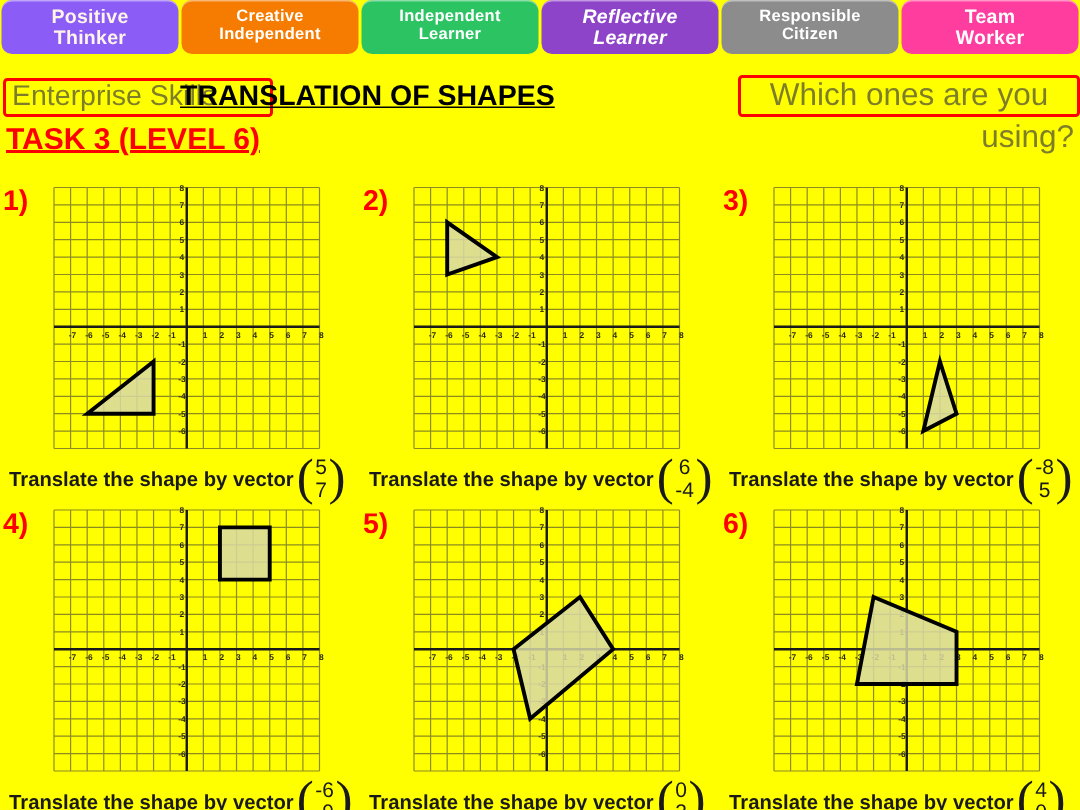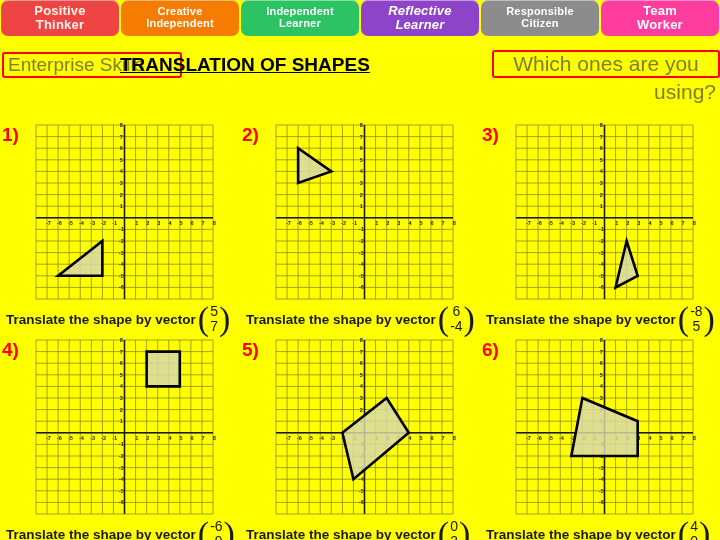--- a/index.html
+++ b/index.html
@@ -152,21 +152,21 @@
     font-weight: normal;
     line-height: 1.06;
     color: #1a1a1a;
     padding: 0 1px;
   }
 </style>
 </head>
 <body>
 
 <div id="skill-bar">
-    <div class="skill-tab" style="background: #ef4444; color: rgb(255, 244, 232); font-size: 13px;">
+    <div class="skill-tab" style="background: #8b5cf6; color: rgb(255, 244, 232); font-size: 13px;">
       <span class="l1">Positive</span>
       <span class="l2">Thinker</span>
     </div>
     <div class="skill-tab" style="background: rgb(245, 124, 0); color: rgb(255, 255, 255); font-size: 11px;">
       <span class="l1">Creative</span>
       <span class="l2">Independent</span>
     </div>
     <div class="skill-tab" style="background: rgb(44, 196, 99); color: rgb(255, 255, 255); font-size: 11px;">
       <span class="l1">Independent</span>
       <span class="l2">Learner</span>
@@ -187,20 +187,21 @@
 
 <div id="title-band">
   <div class="redbox" id="enterprise-skills-box">
     <span id="enterprise-skills-label">Enterprise Skills</span>
   </div>
   <div id="main-heading">TRANSLATION OF SHAPES</div>
   <div class="redbox" id="which-ones-box">
     <span id="which-ones-line1">Which ones are you</span>
   </div>
   <div id="which-ones-line2">using?</div>
+  <div id="task-label">TASK 3 (LEVEL 6)</div>
 </div>
 
 <div id="questions">
     <div class="question" style="left: 0px; top: 0px;">
       <div class="q-number">1)</div>
       <div class="graph-wrap">
         <svg class="graph-svg" viewBox="0 0 185 180">
           <rect x="0" y="0" width="185" height="180" fill="#FFFF00"></rect>
           <g>
             <line x1="4" y1="3" x2="4" y2="177" stroke="#8B8B20" stroke-width="0.8"></line>

